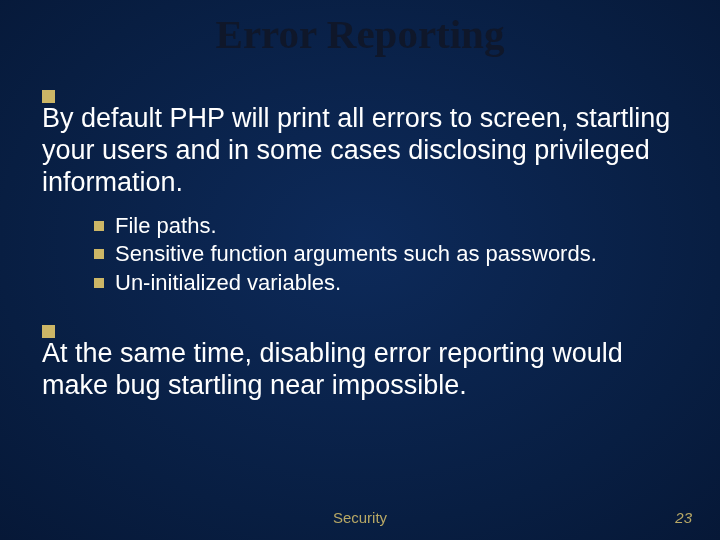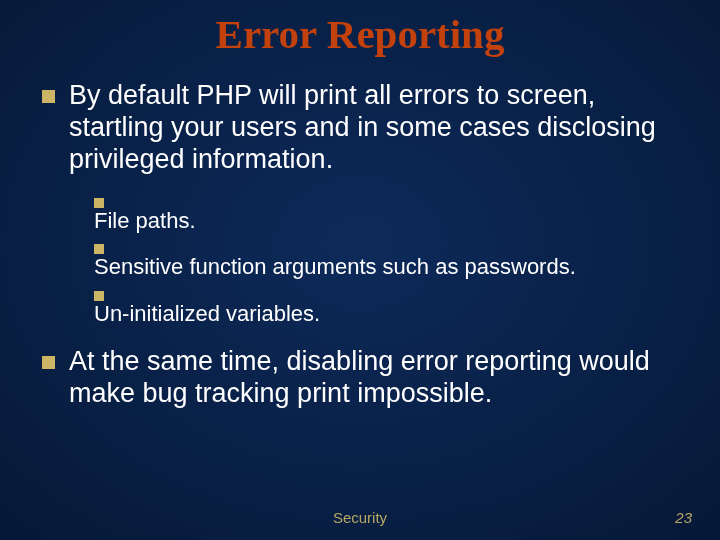--- a/index.html
+++ b/index.html
@@ -17,37 +17,37 @@
     height: 100%;
     padding: 10px 38px 0 38px;
     position: relative;
   }
   .title {
     font-family: "Times New Roman", Times, serif;
     font-size: 41px;
     font-weight: bold;
     text-align: center;
     margin-bottom: 22px;
-    color: #c2410c;
+    color: #0f172a;
   }
   .content {
     padding-left: 4px;
   }
   .bullet-item {
     display: flex;
     align-items: flex-start;
     margin-bottom: 10px;
   }
   .bullet-item.level1 {
     margin-bottom: 14px;
+    flex-direction: column;
   }
   .bullet-item.level2 {
     margin-left: 52px;
     margin-bottom: 2px;
-    flex-direction: column;
   }
   .bullet-icon {
     width: 13px;
     height: 13px;
     background: #ccb666;
     flex-shrink: 0;
     margin-top: 10px;
     margin-right: 14px;
   }
   .bullet-icon.small {
@@ -115,21 +115,21 @@
         <div class="bullet-text small">Sensitive function arguments such as passwords.</div>
       </div>
       <div class="bullet-item level2">
         <div class="bullet-icon small"></div>
         <div class="bullet-text small">Un-initialized variables.</div>
       </div>
     </div>
 
     <div class="bullet-item level1">
       <div class="bullet-icon"></div>
-      <div class="bullet-text large">At the same time, disabling error reporting would make bug tracking print impossible.</div>
+      <div class="bullet-text large">At the same time, disabling error reporting would make bug startling near impossible.</div>
     </div>
 
   </div>
 
   <div class="footer">
     <span class="footer-center">Security</span>
     <span class="footer-right">23</span>
   </div>
 </div>
 

